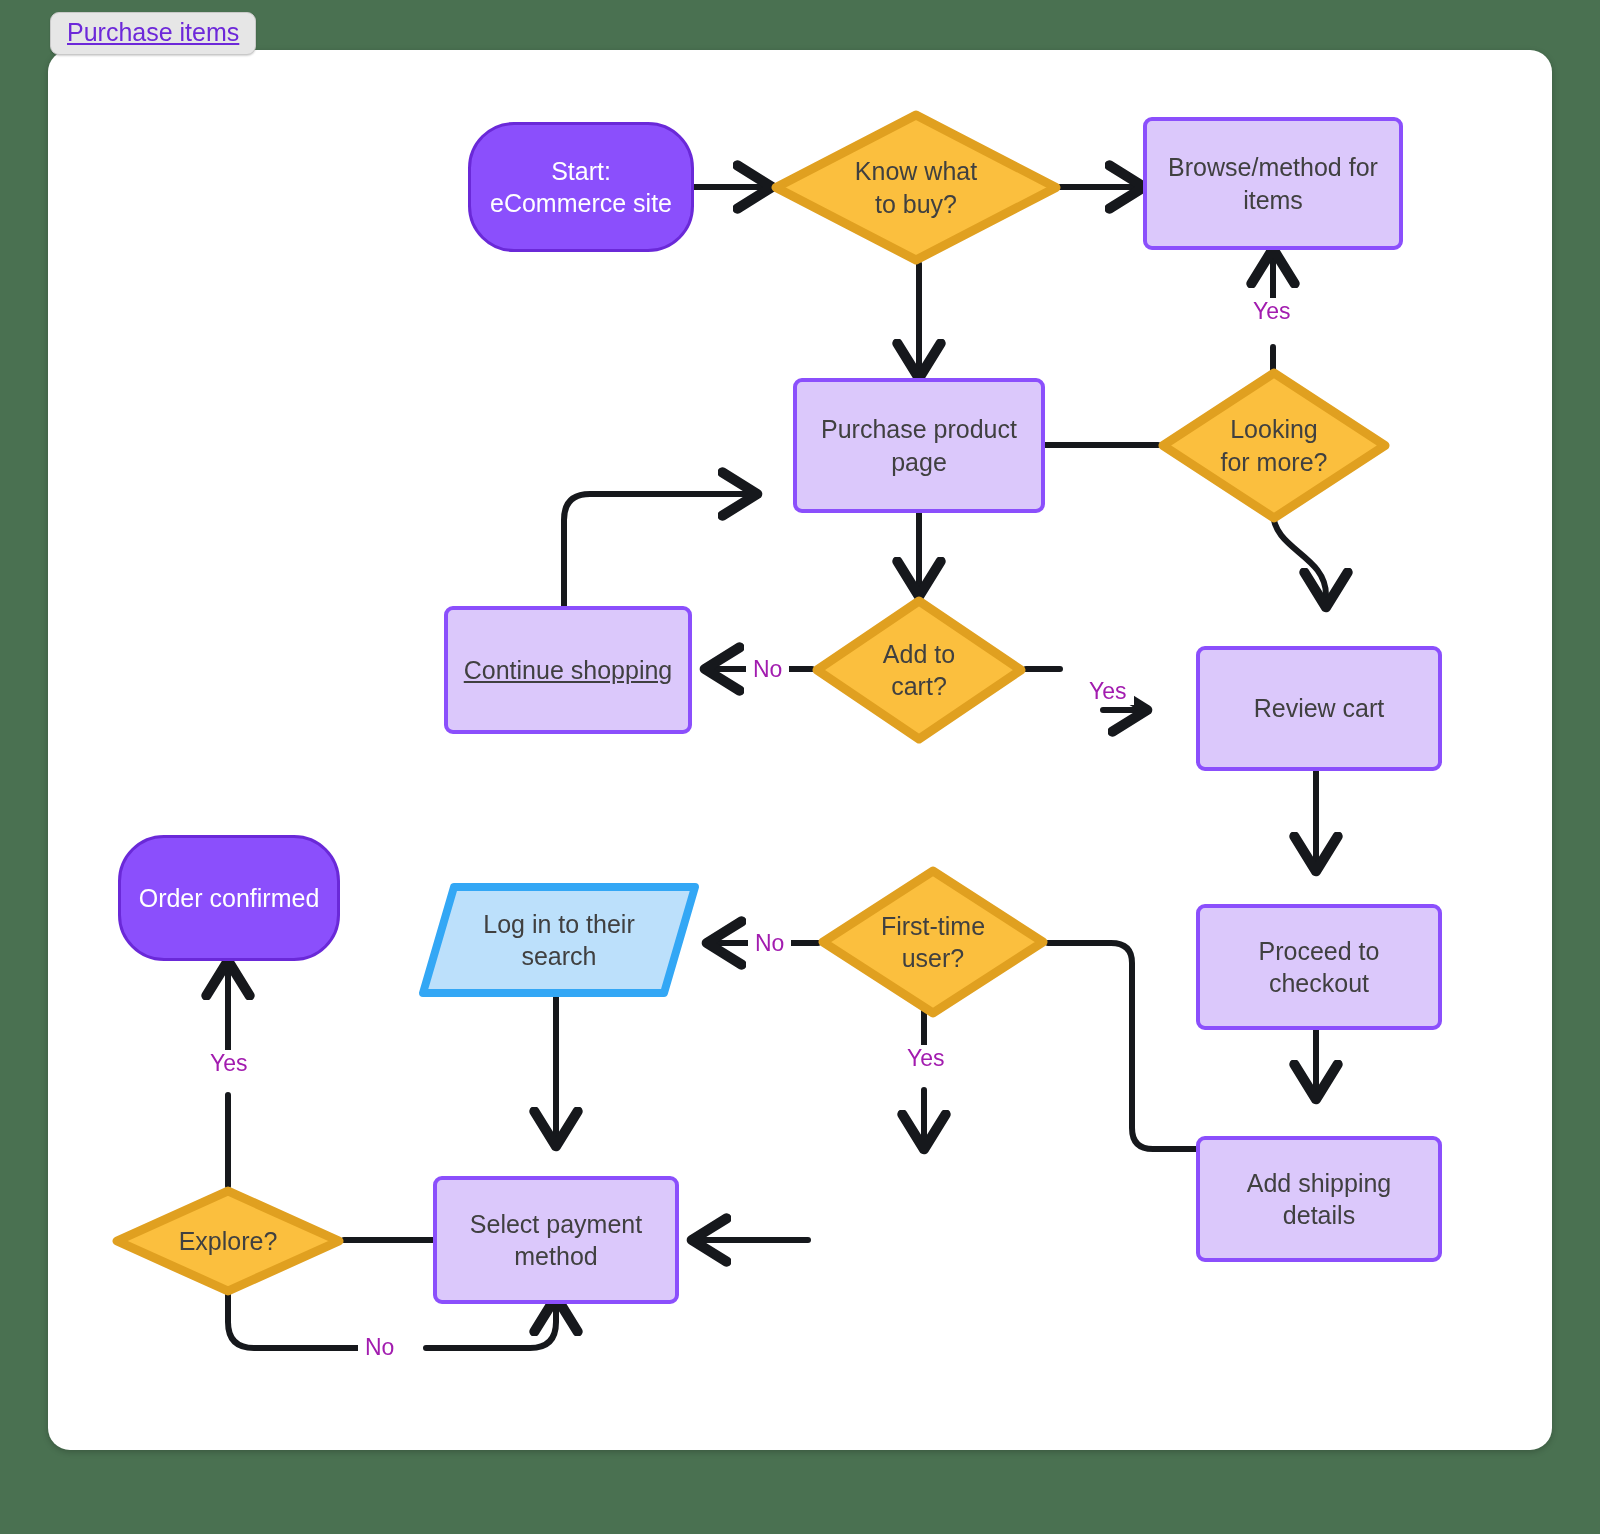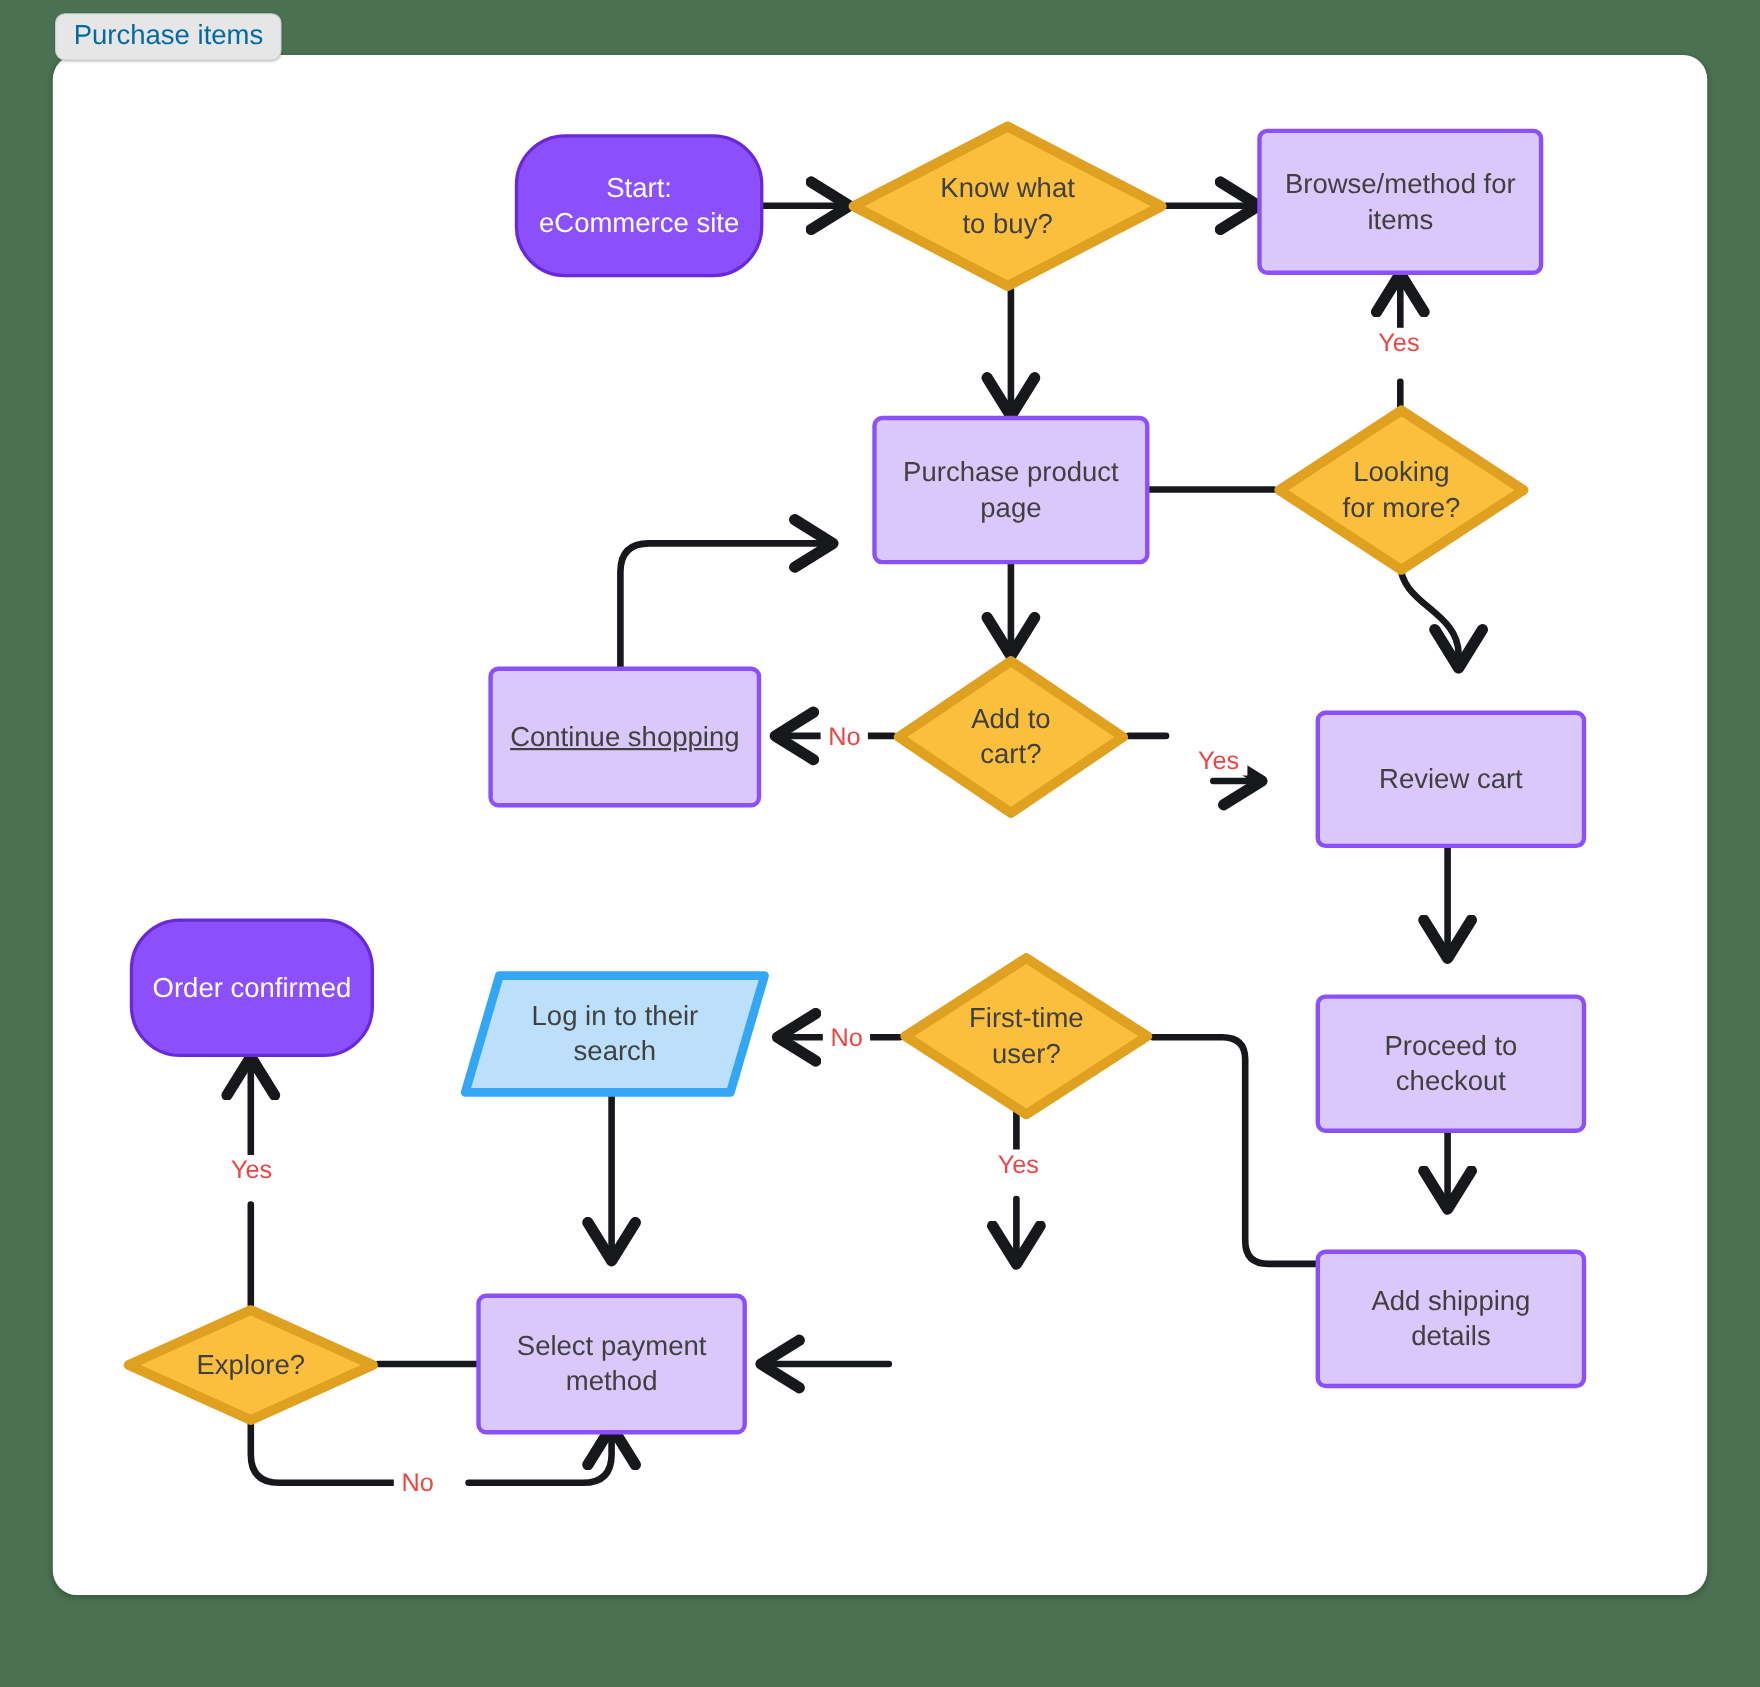--- a/index.html
+++ b/index.html
@@ -17,25 +17,26 @@
   }
   #title-chip {
     position: absolute;
     left: 50px;
     top: 12px;
     background: #e6e6e6;
     border: 1px solid #c9c9c9;
     border-radius: 9px;
     padding: 7px 16px 9px 16px;
     font-size: 25px;
-    color: #0369a1;
+    color: #6d28d9;
     line-height: 1;
     z-index: 5;
     box-shadow: 0 1px 2px rgba(0,0,0,0.18);
     white-space: nowrap;
+    text-decoration: underline;
   }
   #canvas-card {
     position: absolute;
     left: 48px;
     top: 50px;
     width: 1504px;
     height: 1400px;
     background: #ffffff;
     border-radius: 22px;
     box-shadow: 0 2px 6px rgba(0,0,0,0.22);
@@ -97,21 +98,21 @@
     position: absolute;
     left: 0; top: 0;
     width: 100%;
     height: 100%;
   }
   .n-io .lbl { position: relative; z-index: 2; }
 
   .edge-label {
     position: absolute;
     font-size: 23px;
-    color: #ef4444;
+    color: #a21caf;
     background: #ffffff;
     padding: 2px 7px;
     z-index: 4;
     white-space: nowrap;
     line-height: 1;
   }
 </style>
 </head>
 <body>
 

